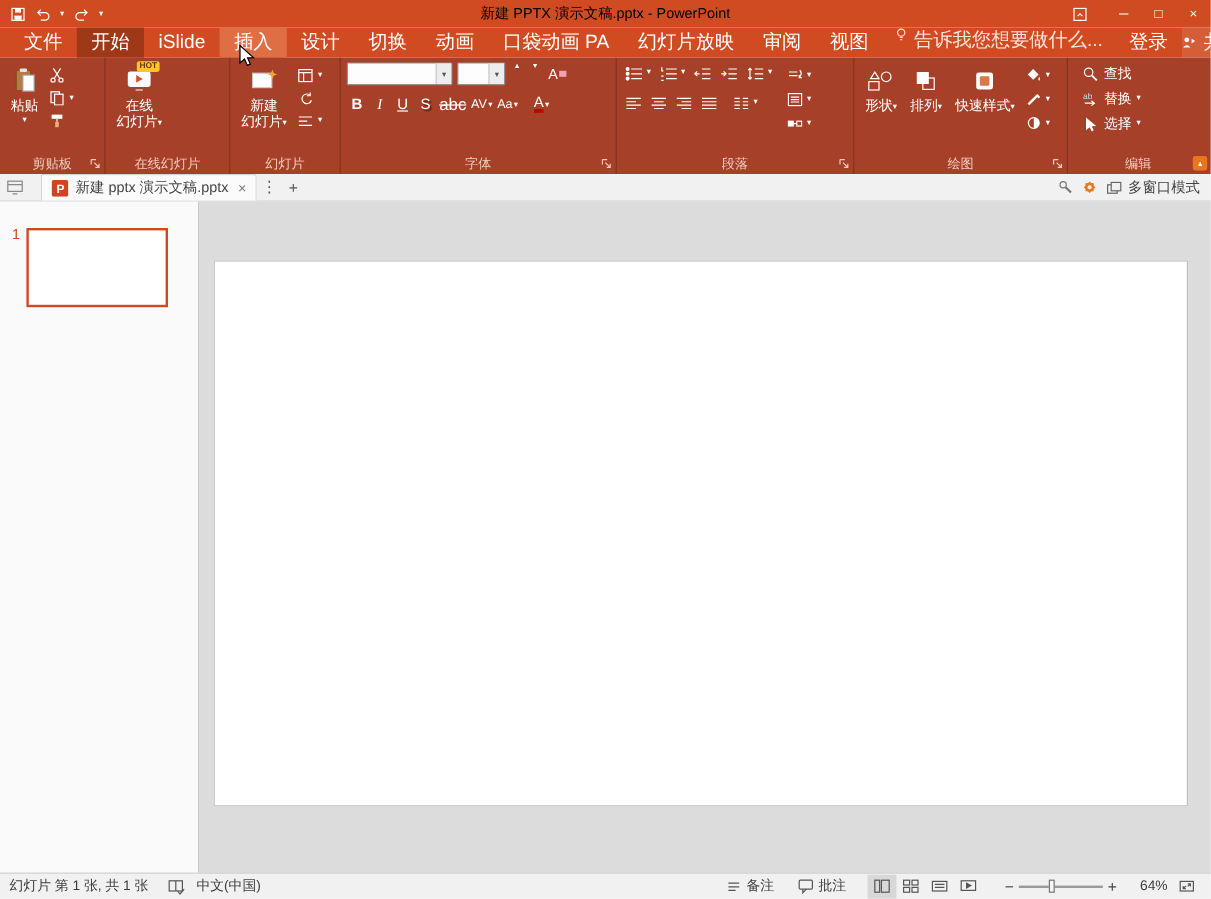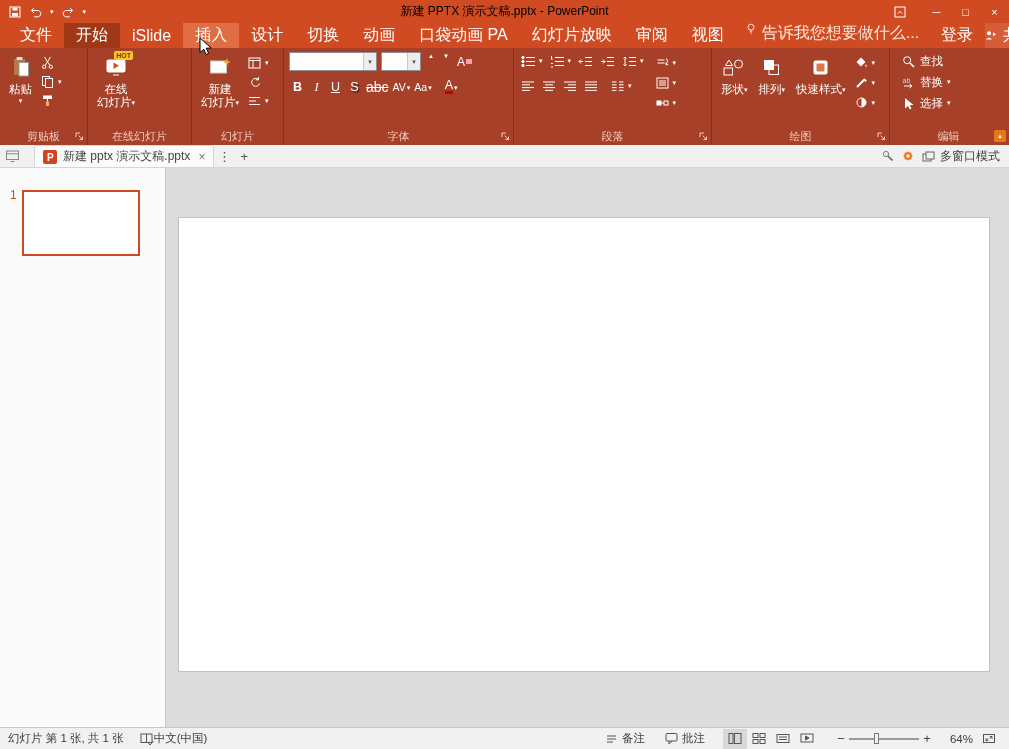--- a/index.html
+++ b/index.html
@@ -583,21 +583,21 @@
   <span class="sb-item">
     <span>幻灯片 第 1 张, 共 1 张</span>
   </span>
   <span class="sb-item" style="margin-left:16px">
     <svg width="14" height="14" viewBox="0 0 14 14" fill="none" stroke="#555">
       <rect x="1" y="2" width="11" height="8.5"></rect>
         <path d="M6.5 2 v8.5"></path>
         <path d="M8 10.5 l2 2.5 3.5 -4"></path>
     </svg>
   </span>
-  <span class="sb-item" style="">
+  <span class="sb-item" style="margin-left:10px">
     <span>中文(中国)</span>
   </span>
 
   <div class="sb-right">
     <span class="sb-item">
       <svg width="13" height="12" viewBox="0 0 13 12" stroke="#555">
         <path d="M2 3 h9 M2 6 h9 M2 9 h6"></path>
       </svg>
       <span>备注</span>
     </span>

